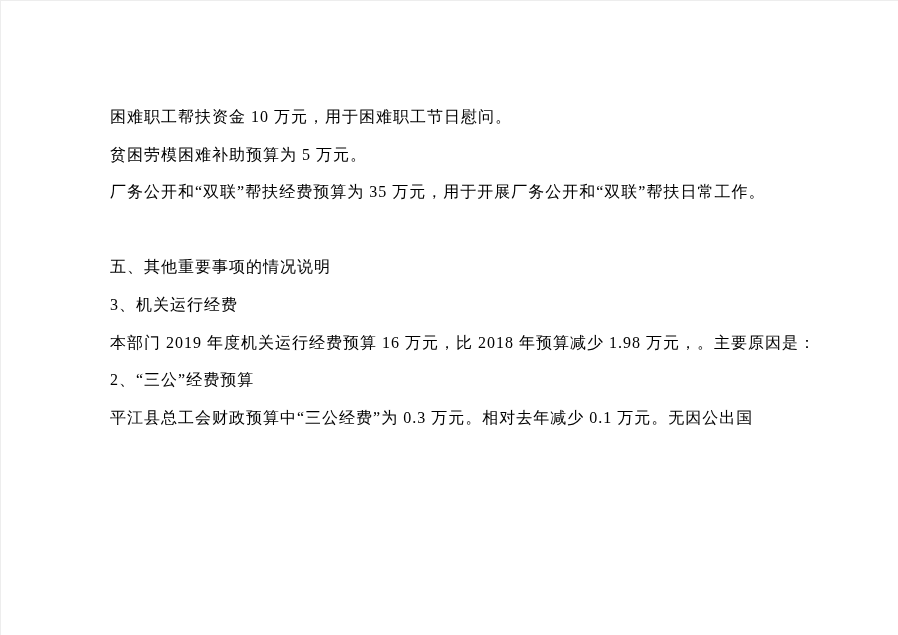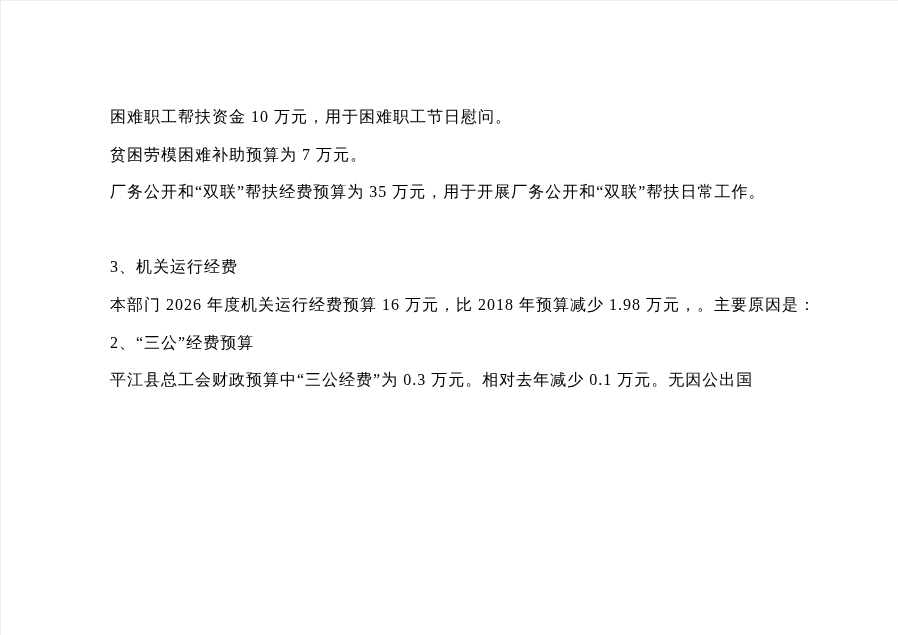--- a/index.html
+++ b/index.html
@@ -37,21 +37,22 @@
   .line.indent {
     text-indent: 33px;
   }
 </style>
 </head>
 <body>
 
 <div class="page">
   <div class="doc-body">
     <div class="line indent">困难职工帮扶资金 10 万元，用于困难职工节日慰问。</div>
-    <div class="line indent">贫困劳模困难补助预算为 7 万元。</div>
+    <div class="line indent">贫困劳模困难补助预算为 5 万元。</div>
     <div class="line indent">厂务公开和“双联”帮扶经费预算为 35 万元，用于开展厂务公开和“双联”帮扶日常工作。</div>
     <div class="line"></div>
+    <div class="line indent">五、其他重要事项的情况说明</div>
     <div class="line indent">3、机关运行经费</div>
-    <div class="line indent">本部门 2026 年度机关运行经费预算 16 万元，比 2018 年预算减少 1.98 万元，。主要原因是：</div>
+    <div class="line indent">本部门 2019 年度机关运行经费预算 16 万元，比 2018 年预算减少 1.98 万元，。主要原因是：</div>
     <div class="line indent">2、“三公”经费预算</div>
     <div class="line indent">平江县总工会财政预算中“三公经费”为 0.3 万元。相对去年减少 0.1 万元。无因公出国</div>
   </div>
 </div>
 
 </body></html>

